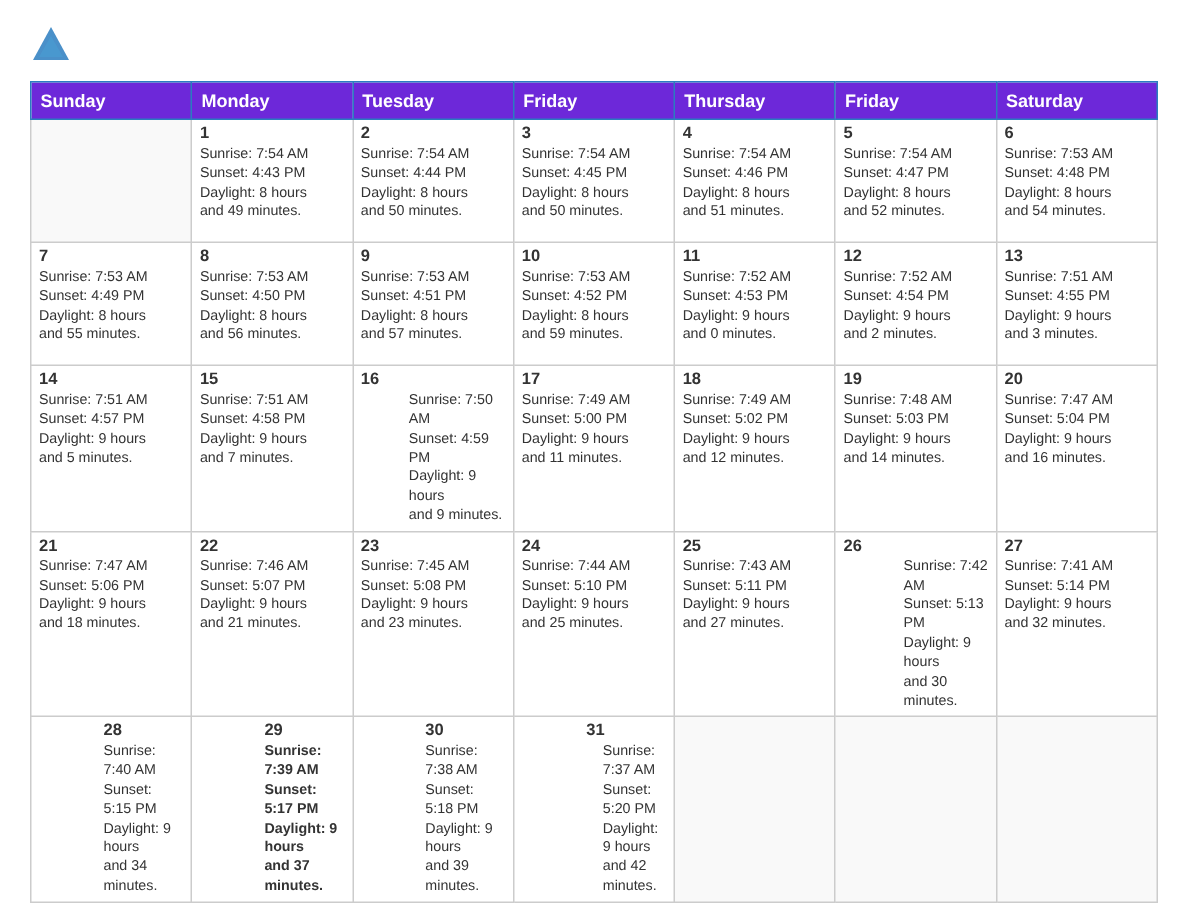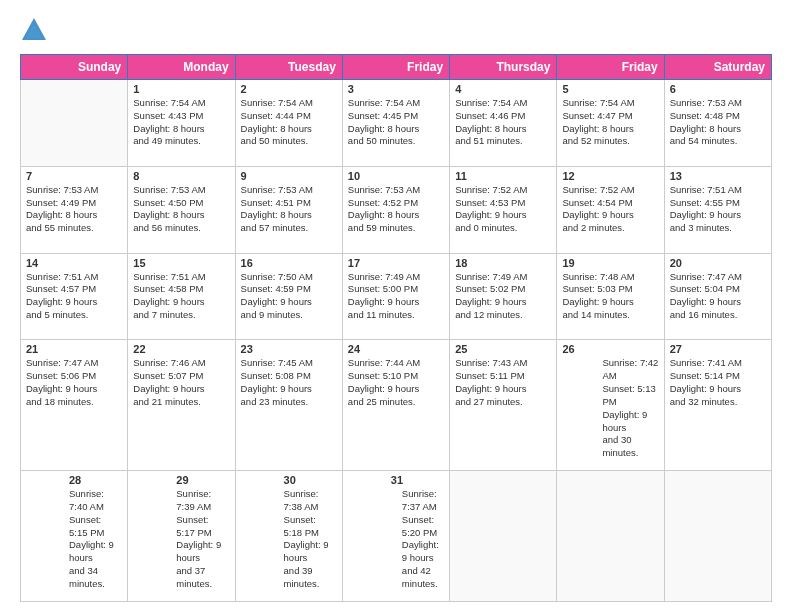--- a/index.html
+++ b/index.html
@@ -53,27 +53,27 @@
     .location {
       font-size: 13px;
       color: #555;
     }
     .calendar {
       width: 100%;
       border-collapse: collapse;
       flex: 1;
     }
     .calendar th {
-      background-color: #ec4899;
+      background-color: #6d28d9;
       color: #fff;
       font-size: 12px;
       font-weight: bold;
       padding: 5px 6px;
       border: 1px solid #2a7dbf;
-      text-align: right;
+      text-align: left;
     }
     .calendar td {
       border: 1px solid #ccc;
       vertical-align: top;
       padding: 3px 5px;
       font-size: 10px;
       color: #333;
       width: calc(100% / 7);
       height: 82px;
     }
@@ -236,21 +236,21 @@
           </td>
           <td>
             <span class="day-number">15</span>
             <div class="day-info" style="white-space: pre-line;">Sunrise: 7:51 AM
 Sunset: 4:58 PM
 Daylight: 9 hours
 and 7 minutes.</div>
           </td>
           <td>
             <span class="day-number">16</span>
-            <div class="day-info" style="white-space: pre-line;">Sunrise: 7:50 AM
+            <div class="day-info" style="white-space: pre-line; margin-left: 32px;">Sunrise: 7:50 AM
 Sunset: 4:59 PM
 Daylight: 9 hours
 and 9 minutes.</div>
           </td>
           <td>
             <span class="day-number">17</span>
             <div class="day-info" style="white-space: pre-line;">Sunrise: 7:49 AM
 Sunset: 5:00 PM
 Daylight: 9 hours
 and 11 minutes.</div>
@@ -331,21 +331,21 @@
         <tr class="last-row">
           <td>
             <span class="day-number">28</span>
             <div class="day-info" style="white-space: pre-line;">Sunrise: 7:40 AM
 Sunset: 5:15 PM
 Daylight: 9 hours
 and 34 minutes.</div>
           </td>
           <td>
             <span class="day-number">29</span>
-            <div class="day-info" style="white-space: pre-line;">Sunrise: 7:39 AM
+            <div class="day-info" style="white-space: pre-line; font-weight: bold;">Sunrise: 7:39 AM
 Sunset: 5:17 PM
 Daylight: 9 hours
 and 37 minutes.</div>
           </td>
           <td>
             <span class="day-number">30</span>
             <div class="day-info" style="white-space: pre-line;">Sunrise: 7:38 AM
 Sunset: 5:18 PM
 Daylight: 9 hours
 and 39 minutes.</div>

